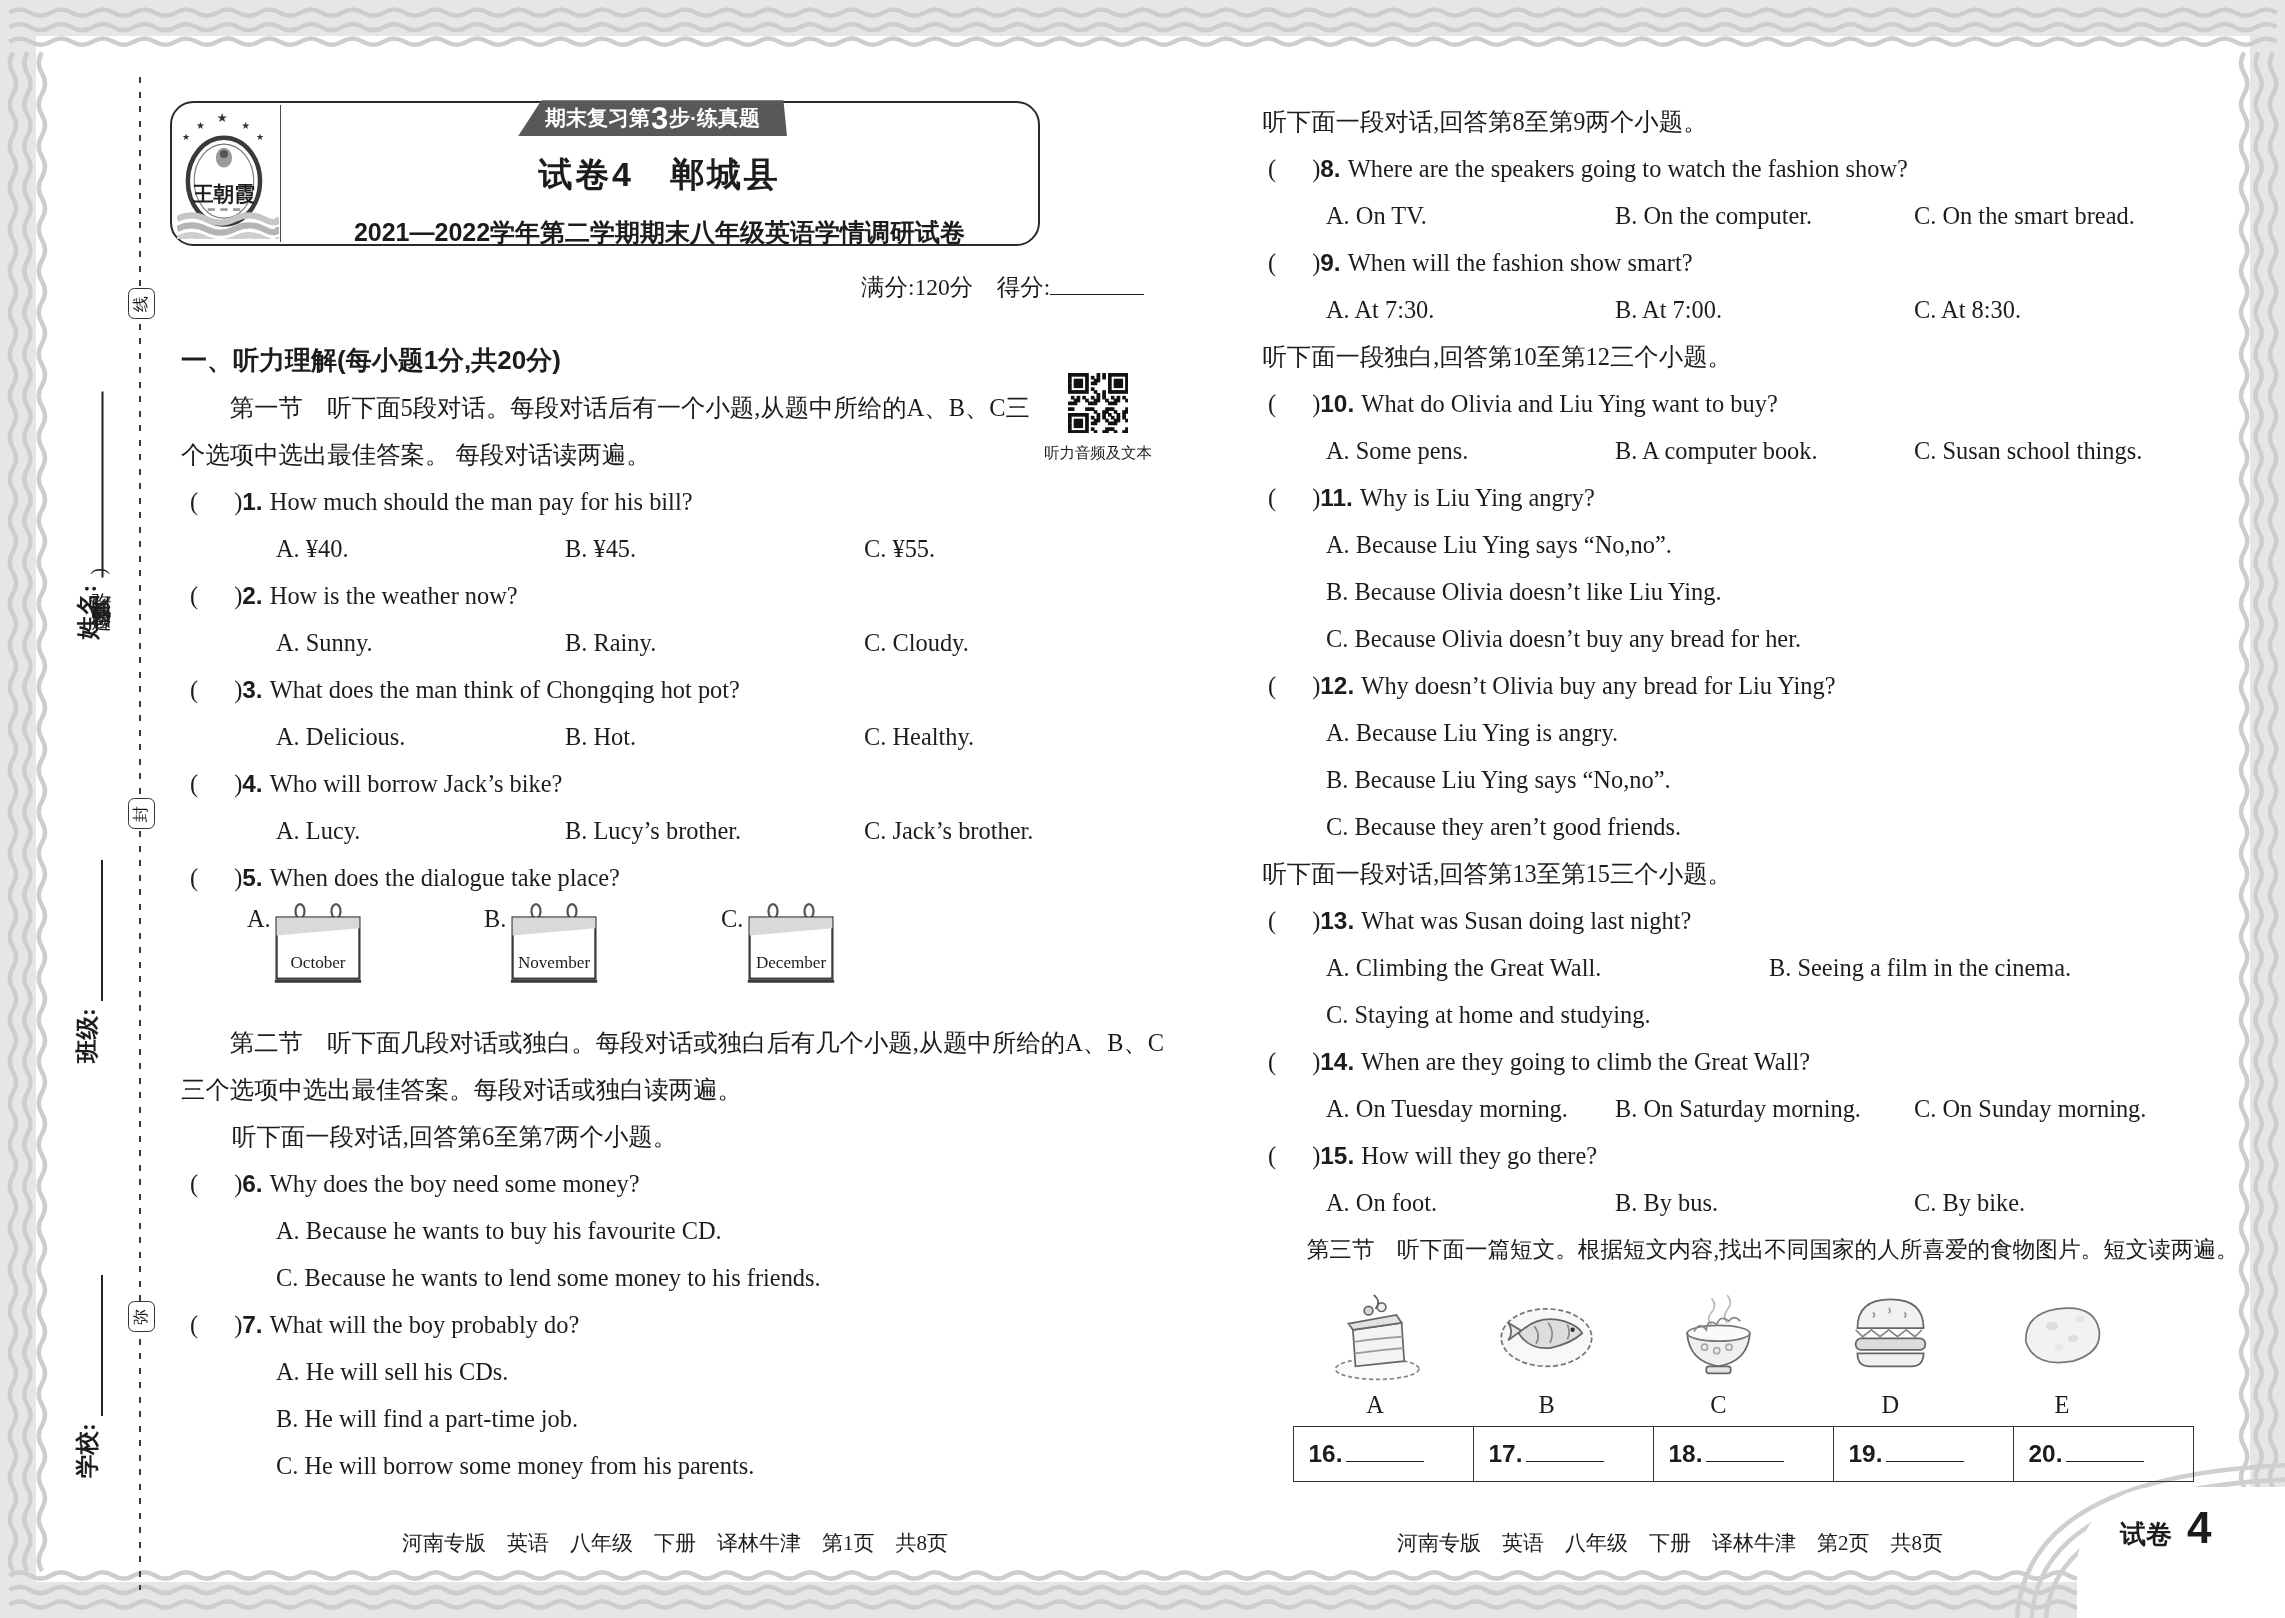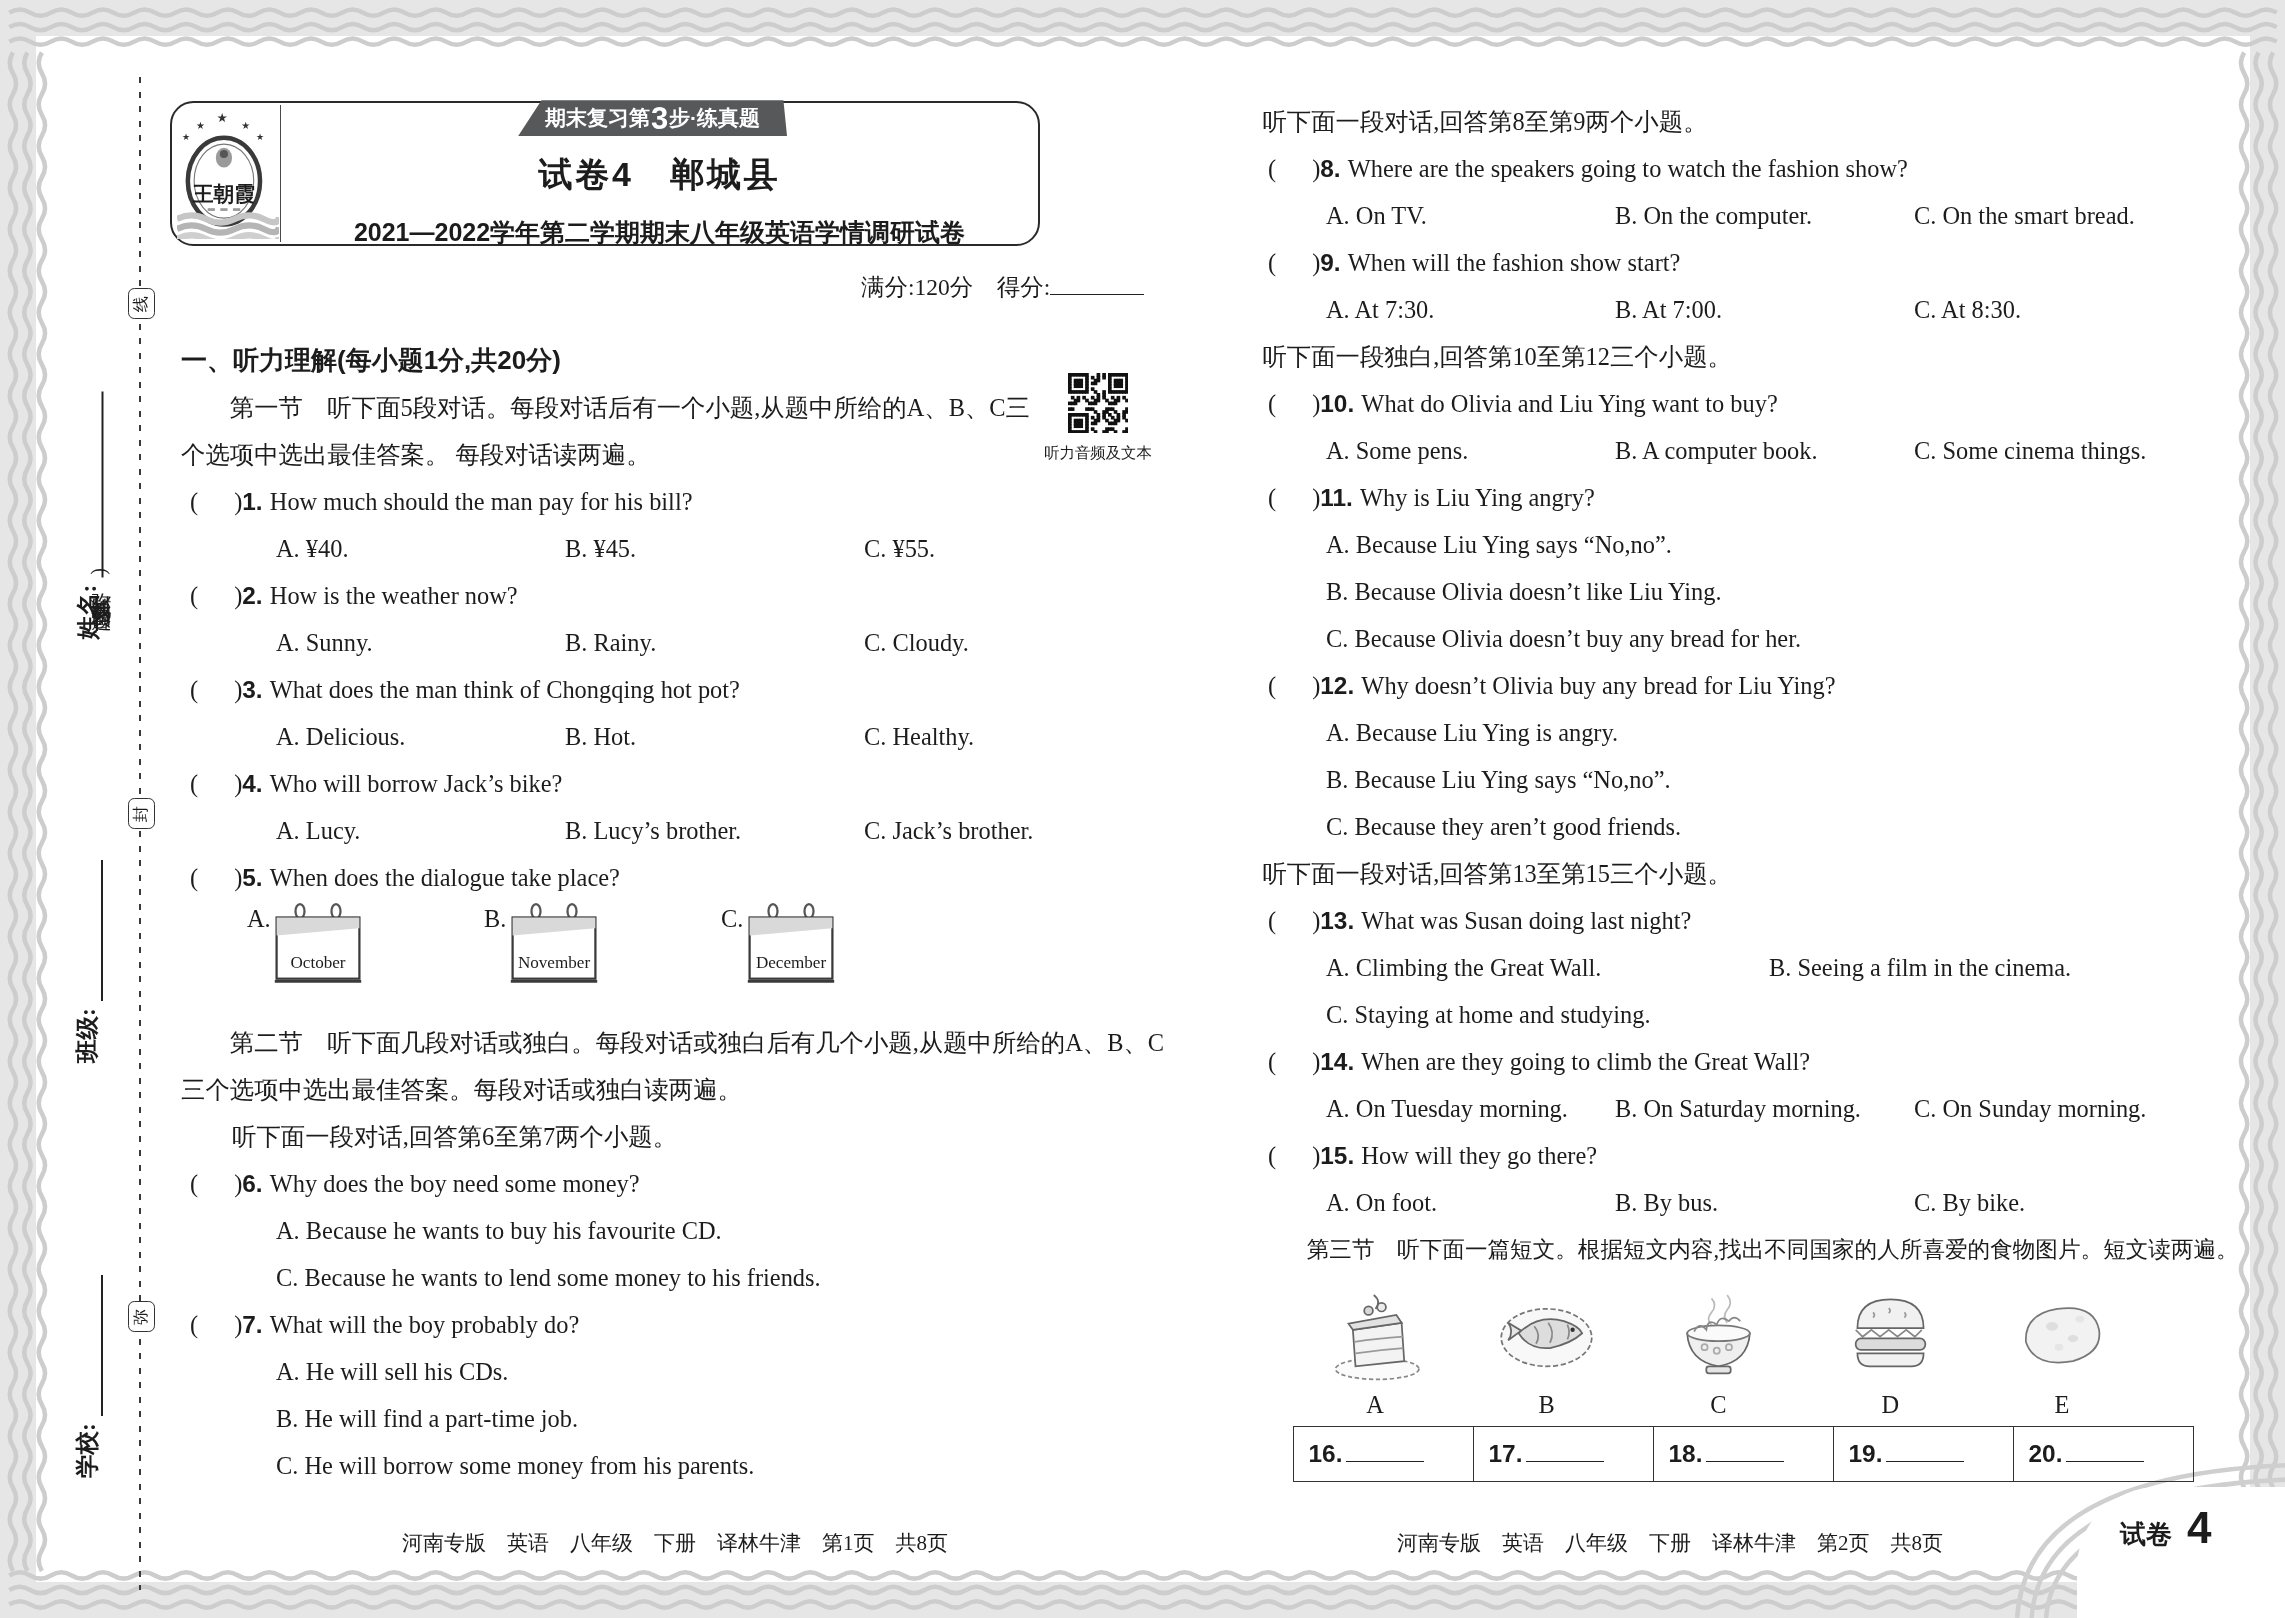--- a/index.html
+++ b/index.html
@@ -441,32 +441,32 @@
     <div class="ln stackopt">C. He will borrow some money from his parents.</div>
   </div>
 <div id="col-right" class="col">
     <div class="ln cnline">听下面一段对话,回答第8至第9两个小题。</div>
     <div class="ln qrow"><span>(</span><span class="pgap"></span><span>)</span><b class="qnum">8.</b><span class="qtext">Where are the speakers going to watch the fashion show?</span></div>
     <div class="ln opts grid3">
       <span class="optcell">A. On TV.</span>
       <span class="optcell">B. On the computer.</span>
       <span class="optcell">C. On the smart bread.</span>
     </div>
-    <div class="ln qrow"><span>(</span><span class="pgap"></span><span>)</span><b class="qnum">9.</b><span class="qtext">When will the fashion show start?</span></div>
+    <div class="ln qrow"><span>(</span><span class="pgap"></span><span>)</span><b class="qnum">9.</b><span class="qtext">When will the fashion show smart?</span></div>
     <div class="ln opts grid3">
       <span class="optcell">A. At 7:30.</span>
       <span class="optcell">B. At 7:00.</span>
       <span class="optcell">C. At 8:30.</span>
     </div>
     <div class="ln cnline">听下面一段独白,回答第10至第12三个小题。</div>
     <div class="ln qrow"><span>(</span><span class="pgap"></span><span>)</span><b class="qnum">10.</b><span class="qtext">What do Olivia and Liu Ying want to buy?</span></div>
     <div class="ln opts grid3">
       <span class="optcell">A. Some pens.</span>
       <span class="optcell">B. A computer book.</span>
-      <span class="optcell">C. Some cinema things.</span>
+      <span class="optcell">C. Susan school things.</span>
     </div>
     <div class="ln qrow"><span>(</span><span class="pgap"></span><span>)</span><b class="qnum">11.</b><span class="qtext">Why is Liu Ying angry?</span></div>
     <div class="ln stackopt">A. Because Liu Ying says “No,no”.</div>
     <div class="ln stackopt">B. Because Olivia doesn’t like Liu Ying.</div>
     <div class="ln stackopt">C. Because Olivia doesn’t buy any bread for her.</div>
     <div class="ln qrow"><span>(</span><span class="pgap"></span><span>)</span><b class="qnum">12.</b><span class="qtext">Why doesn’t Olivia buy any bread for Liu Ying?</span></div>
     <div class="ln stackopt">A. Because Liu Ying is angry.</div>
     <div class="ln stackopt">B. Because Liu Ying says “No,no”.</div>
     <div class="ln stackopt">C. Because they aren’t good friends.</div>
     <div class="ln cnline">听下面一段对话,回答第13至第15三个小题。</div>

